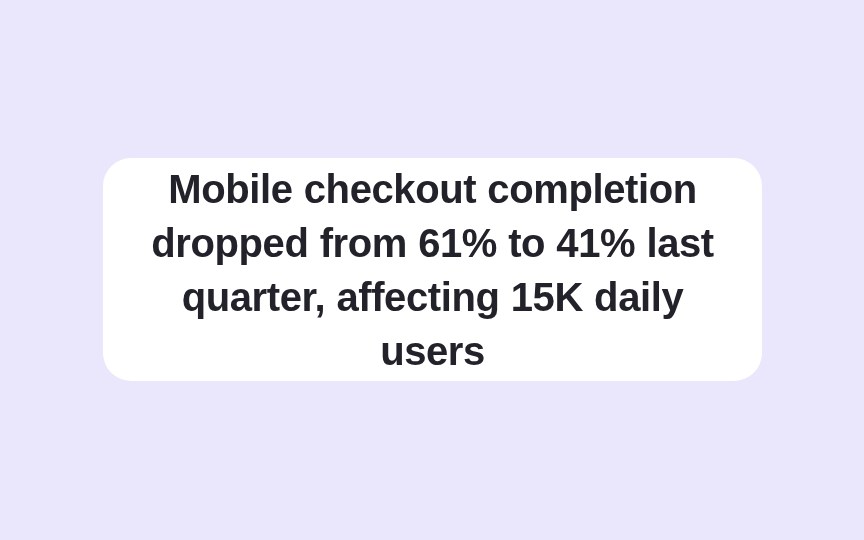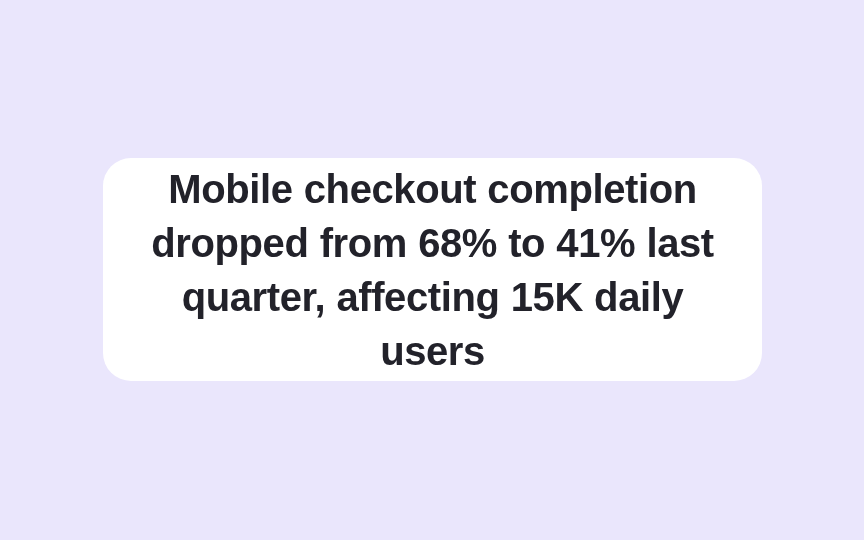--- a/index.html
+++ b/index.html
@@ -53,16 +53,16 @@
     max-width: 600px;
     word-spacing: 0.5px;
   }
 </style>
 </head>
 <body>
 
 <div class="canvas">
 
   <div class="insight-card">
-    <p class="insight-text">Mobile checkout completion dropped from 68% to 41% last quarter, affecting 15K daily users</p>
+    <p class="insight-text">Mobile checkout completion dropped from 61% to 41% last quarter, affecting 15K daily users</p>
   </div>
 
 </div>
 
 </body></html>

